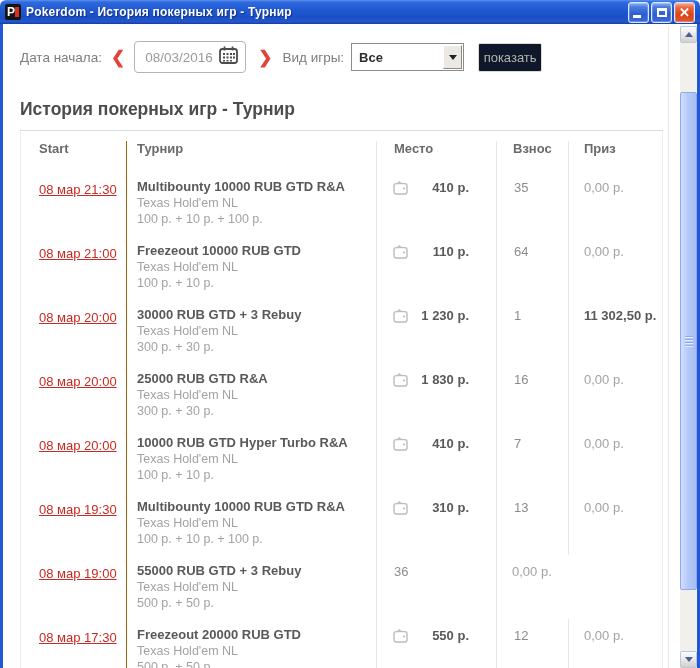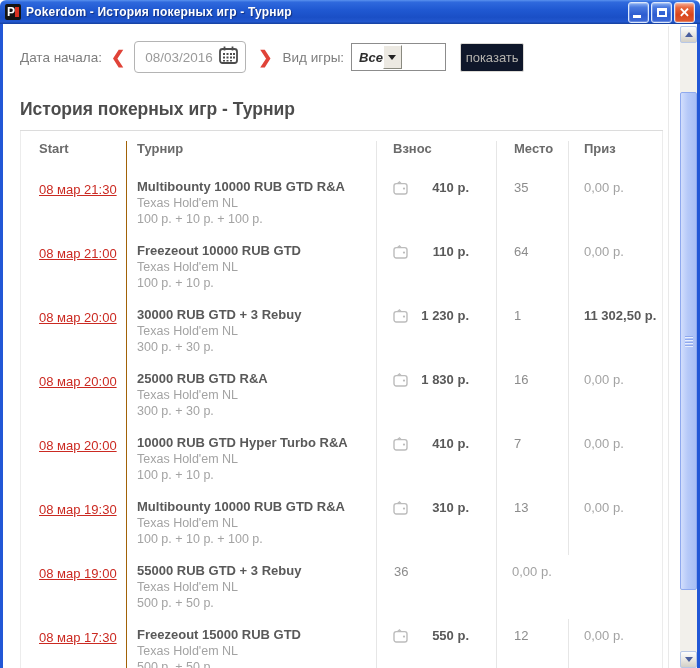--- a/index.html
+++ b/index.html
@@ -47,22 +47,22 @@
   .chev { color:#e04338; font-size:17px; font-weight:bold; line-height:1; }
   .chev.left { margin:0 9px 0 9px; }
   .chev.right { margin:0 10px 0 12px; }
   .datebox {
     width:112px; height:32px; border:1px solid #b4b4b4; border-radius:4px; background:#fff;
     display:flex; align-items:center; justify-content:space-between; padding:0 7px 0 10px;
   }
   .datebox .dval { color:#9a9a9a; font-size:13.5px; }
   .gt-label { color:#7d7d7d; font-size:13.5px; margin-right:7px; }
   .selectbox {
-    width:95px; height:28px; border:1px solid #8c8c8c; background:#fff;
-    display:flex; align-items:center; justify-content:flex-start; padding-left:7px;font-style:italic;
+    width:113px; height:28px; border:1px solid #8c8c8c; background:#fff;
+    display:flex; align-items:center; justify-content:space-between; padding-left:7px;
   }
   .selectbox .sval { color:#2e2e2e; font-size:13px; font-weight:bold; }
   .dd-btn {
     width:19px; height:24px; margin-right:1px; background:#ece9e2;
     border-top:1px solid #fff; border-left:1px solid #fff;
     border-right:1px solid #8a8a80; border-bottom:1px solid #8a8a80;
     display:flex; align-items:center; justify-content:center;
   }
   .dd-arrow { width:0; height:0; border-left:4px solid transparent; border-right:4px solid transparent; border-top:5px solid #222; }
   .show-btn {
@@ -187,22 +187,22 @@
       <div class="show-btn">показать</div>
     </div>
 
     <div class="page-heading">История покерных игр - Турнир</div>
     <div class="h-divider"></div>
 
     <div class="table">
       <div class="thead">
         <div class="th c1">Start</div>
         <div class="th c2">Турнир</div>
+        <div class="th c4">Место</div>
         <div class="th c3">Взнос</div>
-        <div class="th c4">Место</div>
         <div class="th c5">Приз</div>
       </div>
       <div class="tbody">
   <div class="trow">
     <div class="c-start">
       <a class="date-link">08 мар 21:30</a>
     </div>
     <div class="c-tour">
       <div class="t-name">Multibounty 10000 RUB GTD R&amp;A</div>
       <div class="t-game">Texas Hold'em NL</div>
@@ -348,21 +348,21 @@
     </div>
     <div class="c-place">36</div>
     <div class="c-prize">0,00 р.</div>
   </div>
 
   <div class="trow">
     <div class="c-start">
       <a class="date-link">08 мар 17:30</a>
     </div>
     <div class="c-tour">
-      <div class="t-name">Freezeout 15000 RUB GTD</div>
+      <div class="t-name">Freezeout 20000 RUB GTD</div>
       <div class="t-game">Texas Hold'em NL</div>
       <div class="t-fee">500 р. + 50 р.</div>
     </div>
     <div class="c-buyin">
       <span class="wallet">
         <svg width="15" height="14" viewBox="0 0 15 14">
           <rect x="1" y="2.6" width="13" height="10.4" rx="2.2" fill="none" stroke="#bcbcbc" stroke-width="1.4"></rect>
           <path d="M4.5 2.4 L6.5 0.9 L8 2.4" fill="none" stroke="#bcbcbc" stroke-width="1.2"></path>
           <circle cx="11" cy="7.6" r="1.1" fill="#bcbcbc"></circle>
         </svg>

